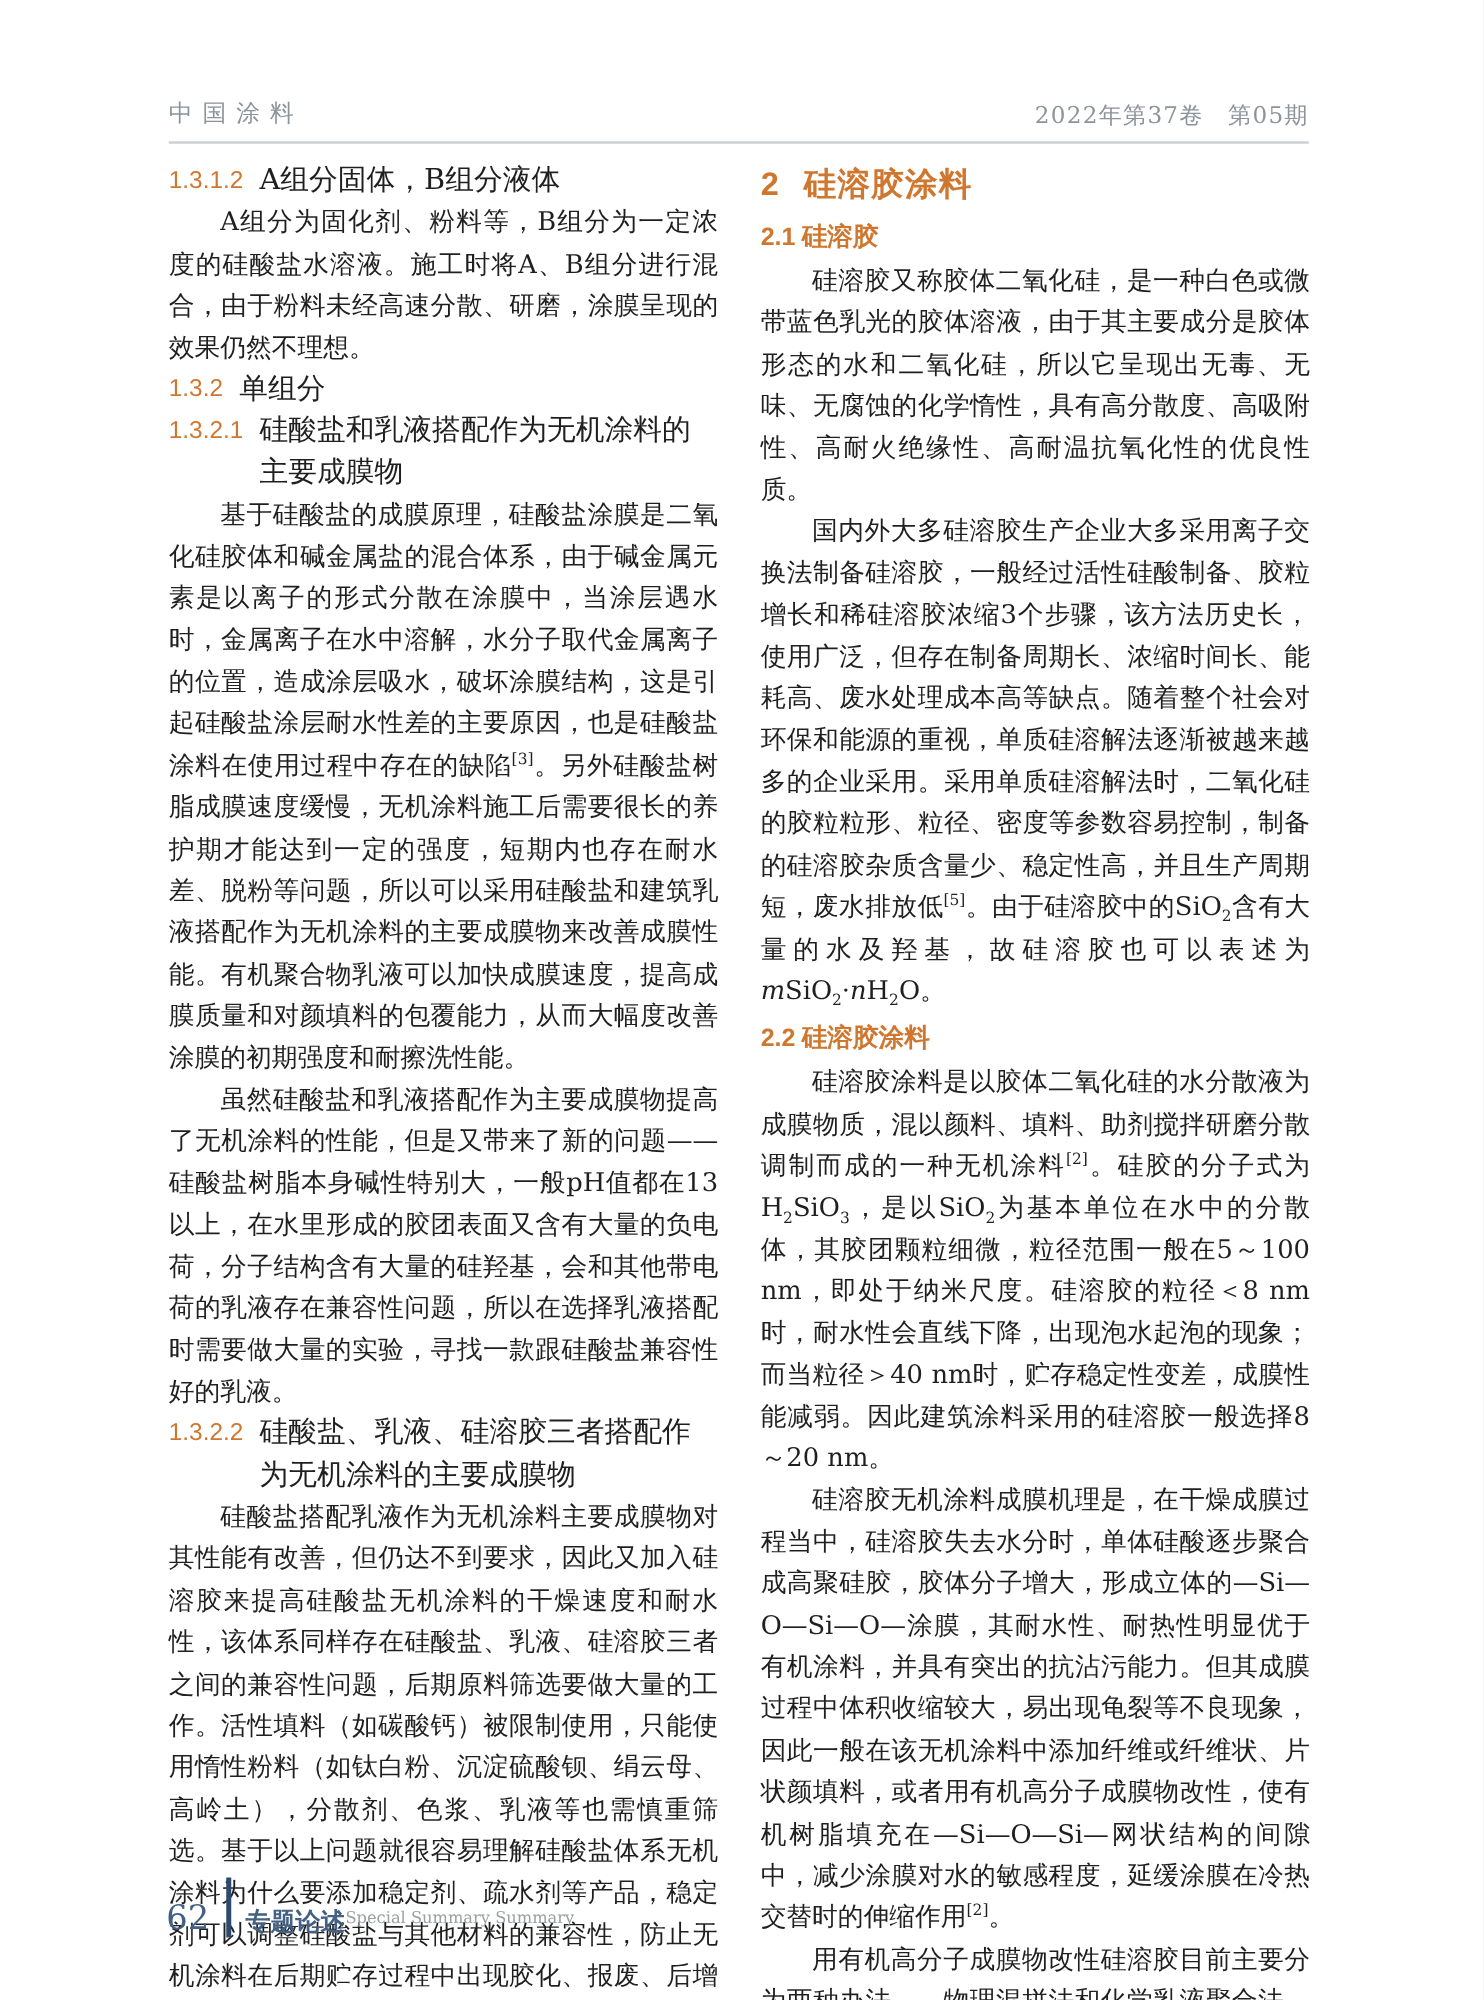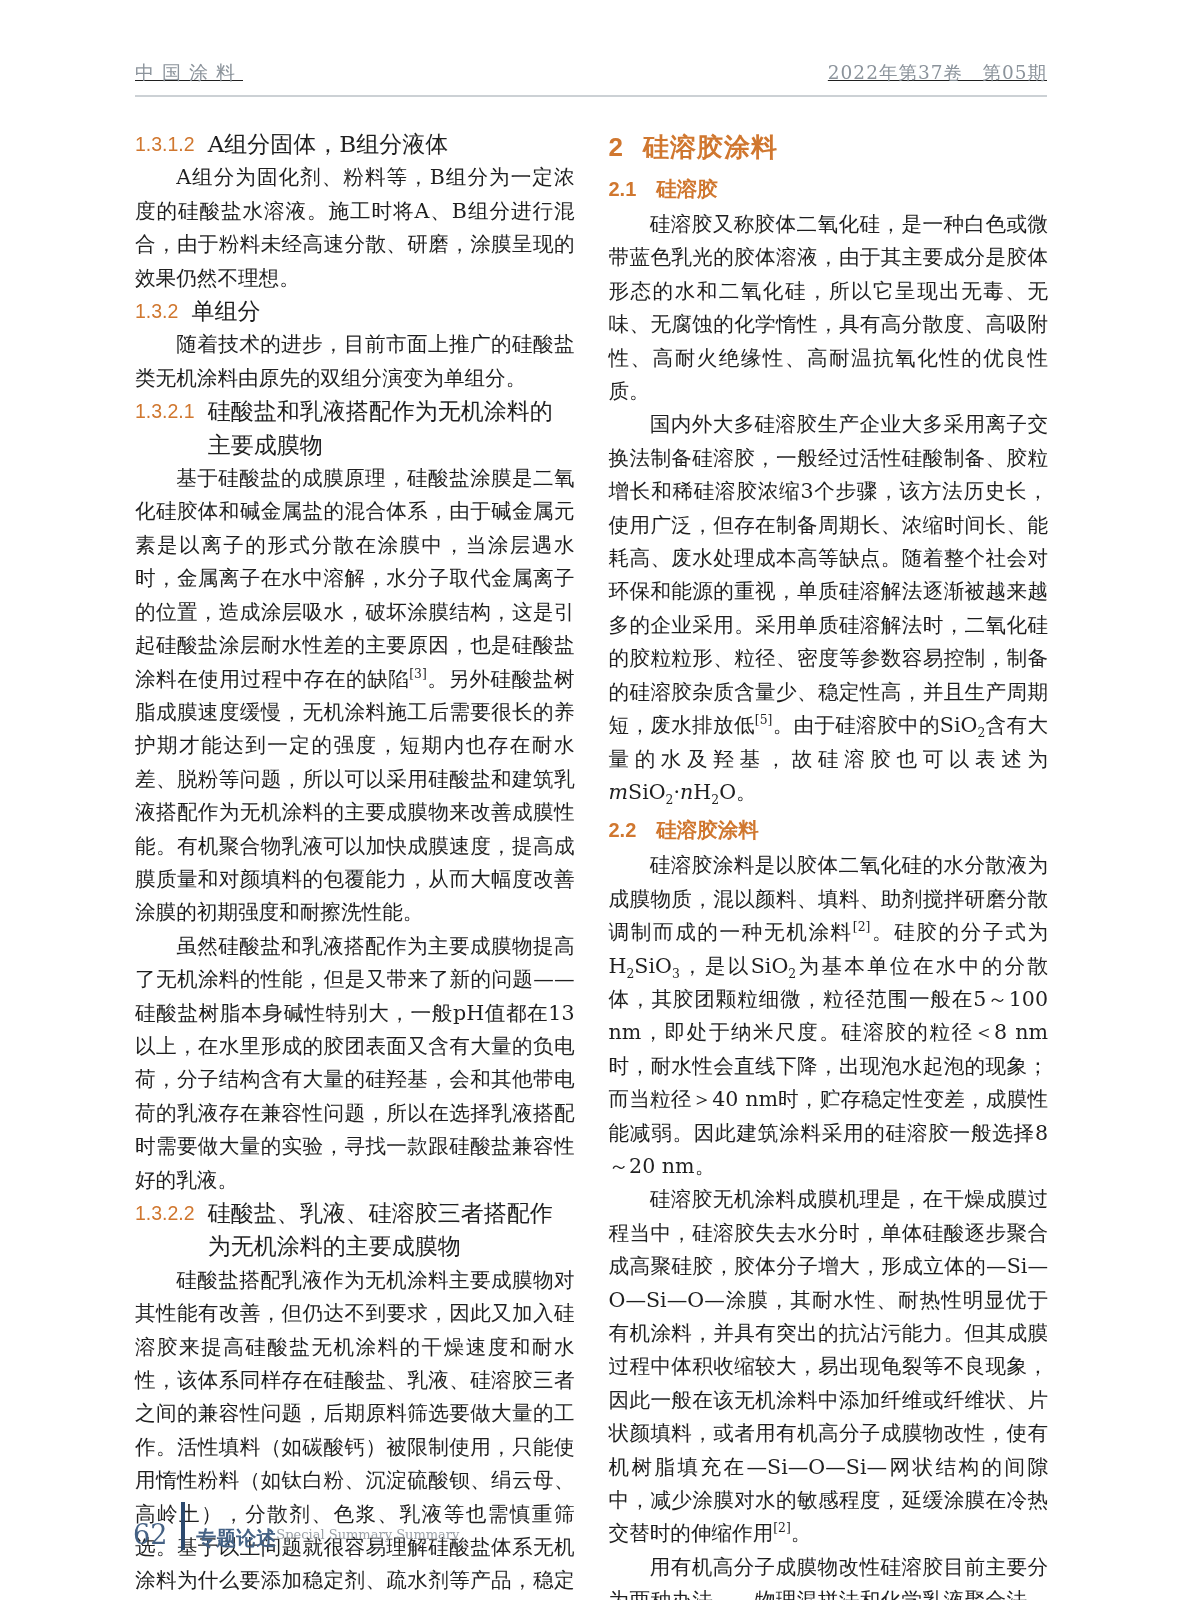--- a/index.html
+++ b/index.html
@@ -6,25 +6,24 @@
   .page {
     position:relative;
     width:1187px; height:1600px;
     background:#ffffff;
     font-family:"DejaVu Serif","Liberation Serif",serif;
     color:#1f1f1f;
     overflow:hidden;
   }
   
   .header {
-    position:absolute; left:135px; top:60px; width:912px;
-    display:flex; justify-content:space-between; 
+    position:absolute; left:135px; top:78px; width:912px;
+    display:flex; justify-content:space-between; align-items:flex-end;
     padding-bottom:9px;
     border-bottom:2px solid #ccd1d5;
-    text-decoration:underline;
   }
   .journal-name {
     font-size:19px; color:#8b939b; letter-spacing:8px;
   }
   .issue-info {
     font-size:18.5px; color:#8b939b; letter-spacing:1px;
   }
   
   .columns {
     position:absolute; left:135px; top:128px; width:913px;
@@ -54,21 +53,21 @@
   
   .h1 {
     display:flex; gap:20px; align-items:baseline;
     margin:2px 0 10px 0;
     font-family:"Liberation Sans","DejaVu Sans",sans-serif;
     font-weight:bold; color:#d0772f;
   }
   .h1 .num { font-size:26px; }
   .h1 .htitle { font-size:26px; letter-spacing:1px; }
   .h2 {
-    display:flex; gap:20px; align-items:baseline;
+    display:flex; gap:5px; align-items:baseline;
     margin:7px 0 5px 0;
     font-family:"Liberation Sans","DejaVu Sans",sans-serif;
     font-weight:bold; color:#d0772f;
   }
   .h2 .num { font-size:20px; }
   .h2 .htitle { font-size:20.5px; }
   
   .footer {
     position:absolute; left:133px; top:1502px;
     display:flex; align-items:flex-end;
@@ -105,21 +104,20 @@
     <div class="col" id="left-col">
         <div class="h3">
           <span class="num">1.3.1.2</span>
           <span class="htitle">A组分固体，B组分液体</span>
         </div>
         <p class="para">A组分为固化剂、粉料等，B组分为一定浓度的硅酸盐水溶液。施工时将A、B组分进行混合，由于粉料未经高速分散、研磨，涂膜呈现的效果仍然不理想。</p>
         <div class="h3">
           <span class="num">1.3.2</span>
           <span class="htitle">单组分</span>
         </div>
-        <p class="para">随着技术的进步，目前市面上推广的硅酸盐类无机涂料由原先的双组分演变为单组分。</p>
         <div class="h3">
           <span class="num">1.3.2.1</span>
           <span class="htitle">硅酸盐和乳液搭配作为无机涂料的主要成膜物</span>
         </div>
         <p class="para">基于硅酸盐的成膜原理，硅酸盐涂膜是二氧化硅胶体和碱金属盐的混合体系，由于碱金属元素是以离子的形式分散在涂膜中，当涂层遇水时，金属离子在水中溶解，水分子取代金属离子的位置，造成涂层吸水，破坏涂膜结构，这是引起硅酸盐涂层耐水性差的主要原因，也是硅酸盐涂料在使用过程中存在的缺陷<sup>[3]</sup>。另外硅酸盐树脂成膜速度缓慢，无机涂料施工后需要很长的养护期才能达到一定的强度，短期内也存在耐水差、脱粉等问题，所以可以采用硅酸盐和建筑乳液搭配作为无机涂料的主要成膜物来改善成膜性能。有机聚合物乳液可以加快成膜速度，提高成膜质量和对颜填料的包覆能力，从而大幅度改善涂膜的初期强度和耐擦洗性能。</p>
         <p class="para">虽然硅酸盐和乳液搭配作为主要成膜物提高了无机涂料的性能，但是又带来了新的问题——硅酸盐树脂本身碱性特别大，一般pH值都在13以上，在水里形成的胶团表面又含有大量的负电荷，分子结构含有大量的硅羟基，会和其他带电荷的乳液存在兼容性问题，所以在选择乳液搭配时需要做大量的实验，寻找一款跟硅酸盐兼容性好的乳液。</p>
         <div class="h3">
           <span class="num">1.3.2.2</span>
           <span class="htitle">硅酸盐、乳液、硅溶胶三者搭配作为无机涂料的主要成膜物</span>
         </div>

